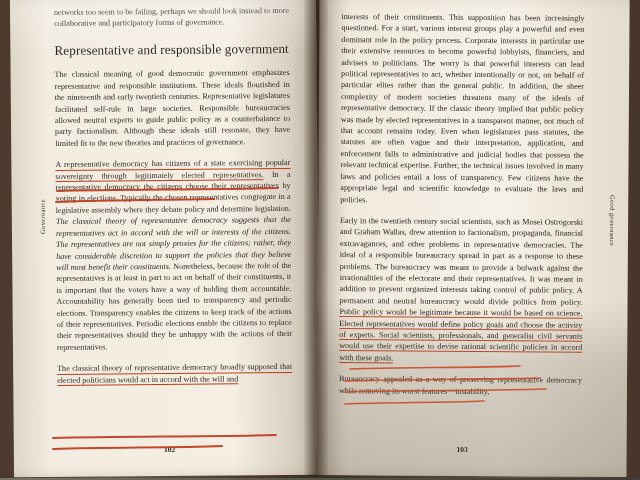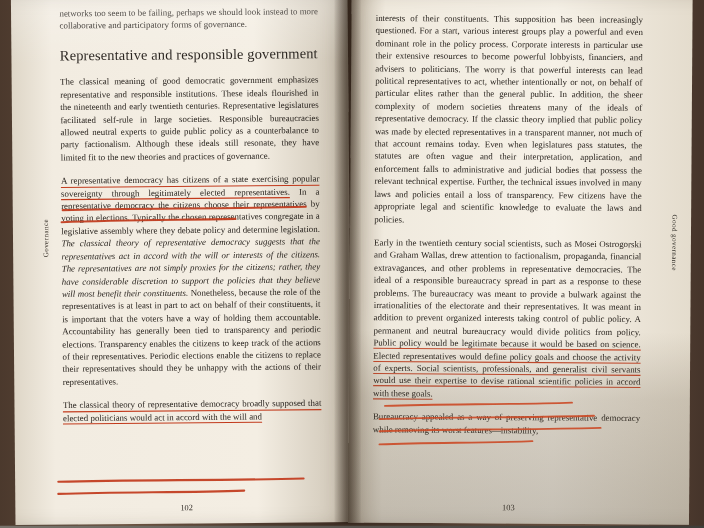--- a/index.html
+++ b/index.html
@@ -163,23 +163,24 @@
     transform: rotate(180deg);
   }
   .margin-right-label {
     right: 12px;
     top: 196px;
     color: #33302a;
   }
 
   .folio {
     position: absolute;
-    bottom: 10px;
+    bottom: 22px;
     font-size: 7.6px;
     color: #2c2722;
+    font-weight: bold;
   }
   .folio-left { left: 150px; }
   .folio-right { left: 140px; }
 
   
   .marks {
     position: absolute;
     left: 0; top: 0;
     width: 640px;
     height: 480px;

